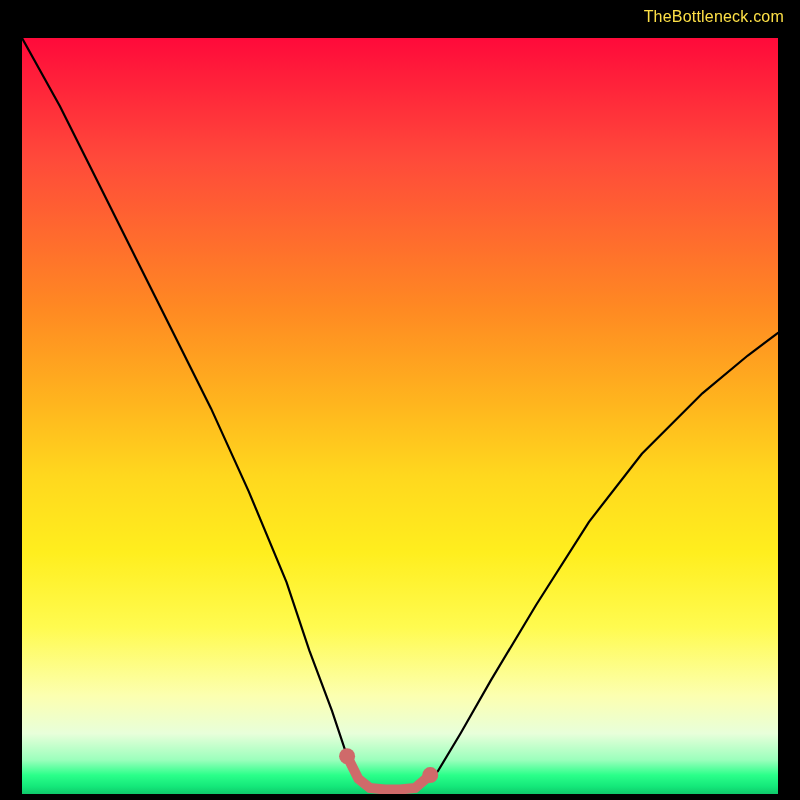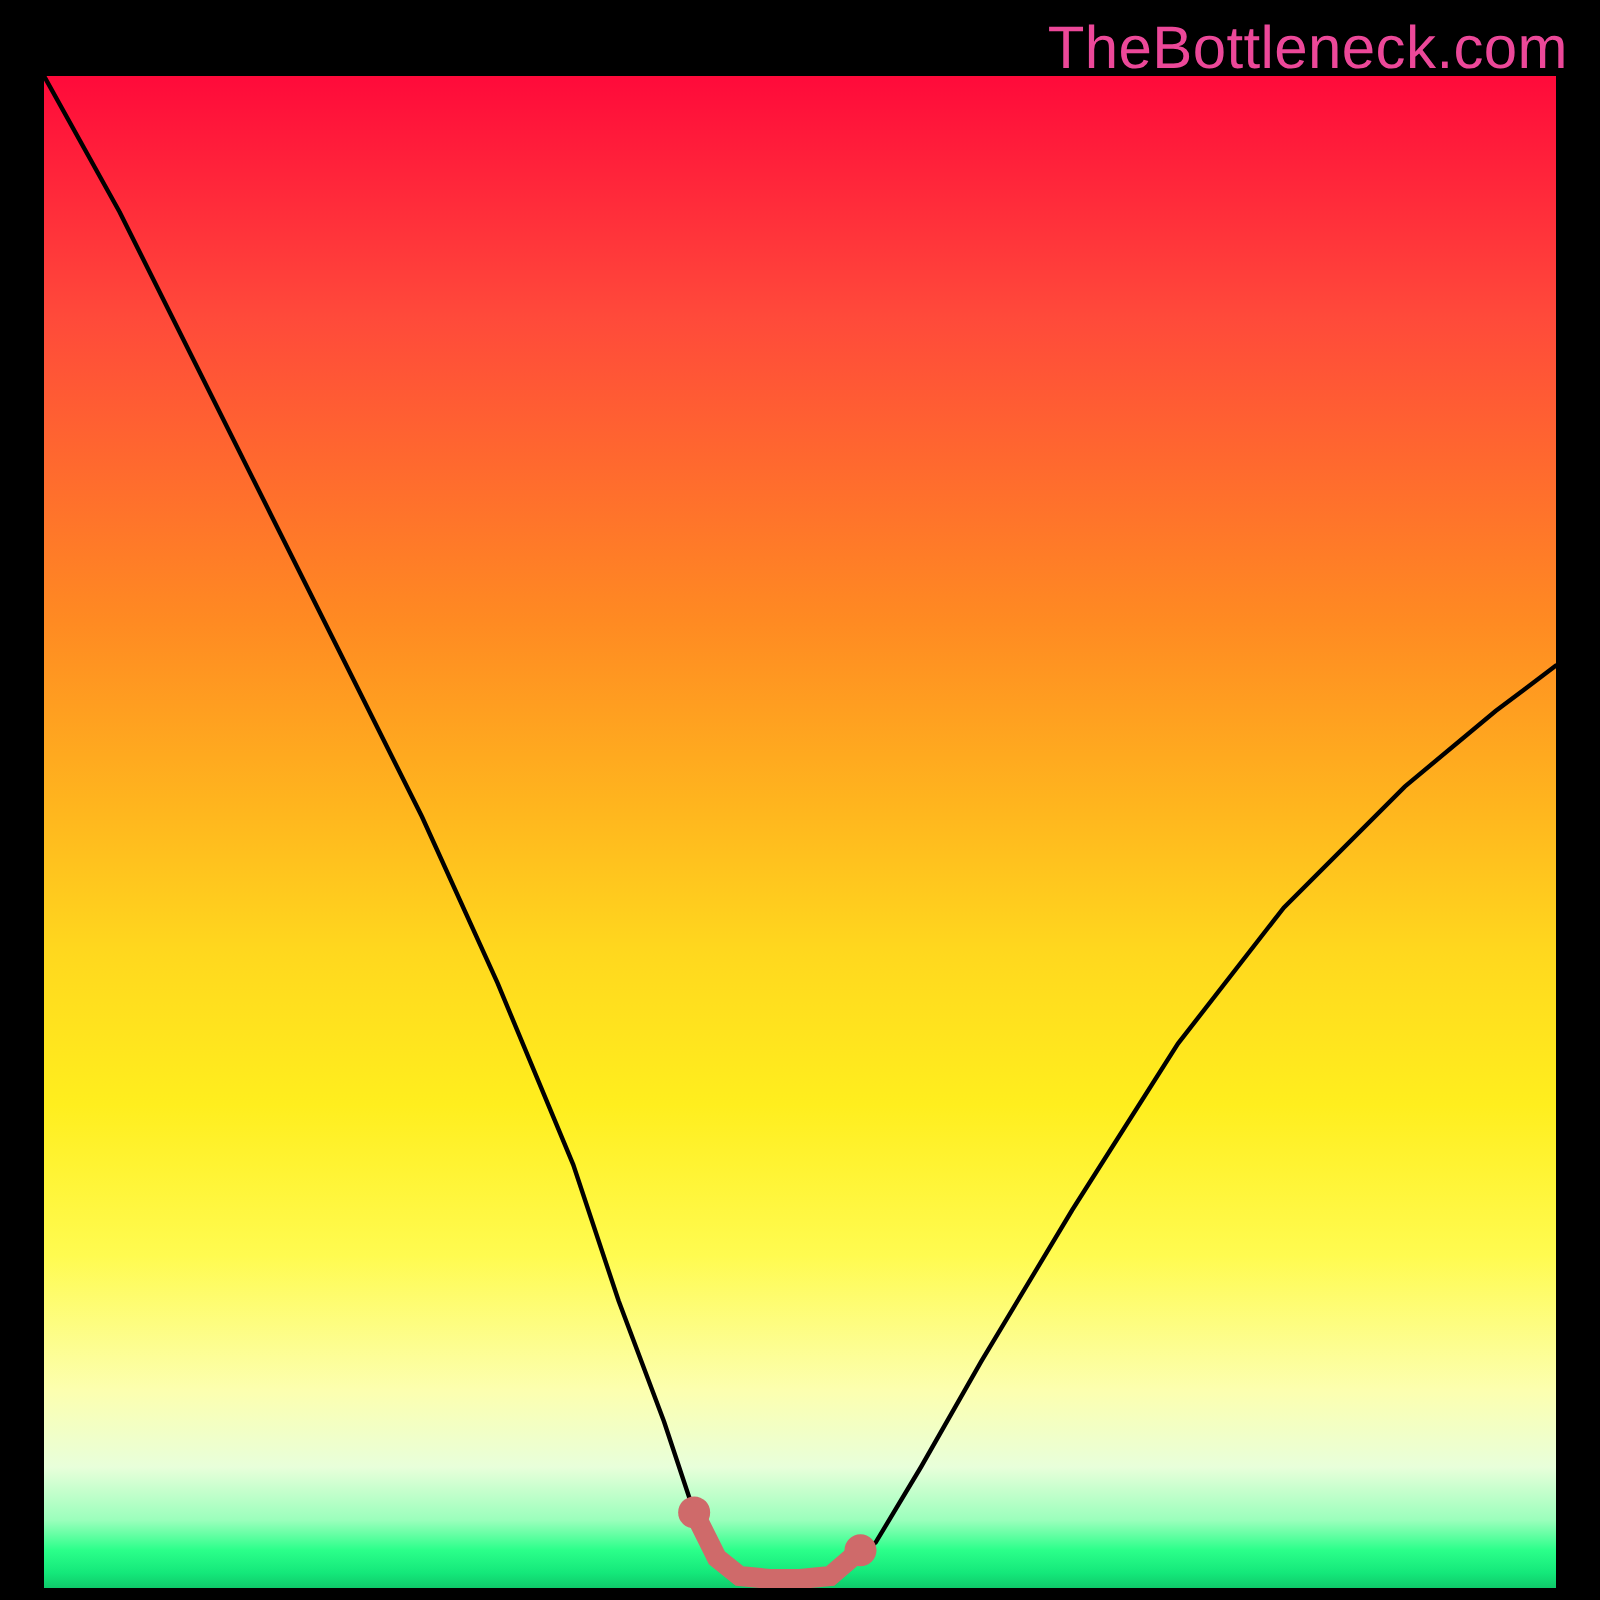--- a/index.html
+++ b/index.html
@@ -45,22 +45,22 @@
       #9bffbc 95.5%,
       #2bff8a 97.5%,
       #14e87a 99%,
       #0fc96a 100%
     );
   }
   .watermark {
     position: absolute;
     top: 8px;
     right: 16px;
-    color: #ec4899;
-    font-size: 30px;
+    color: #fde047;
+    font-size: 16px;
     font-weight: 500;
     letter-spacing: 0.2px;
   }
   svg.curve {
     position: absolute;
     inset: 0;
   }
 </style>
 </head>
 <body>

